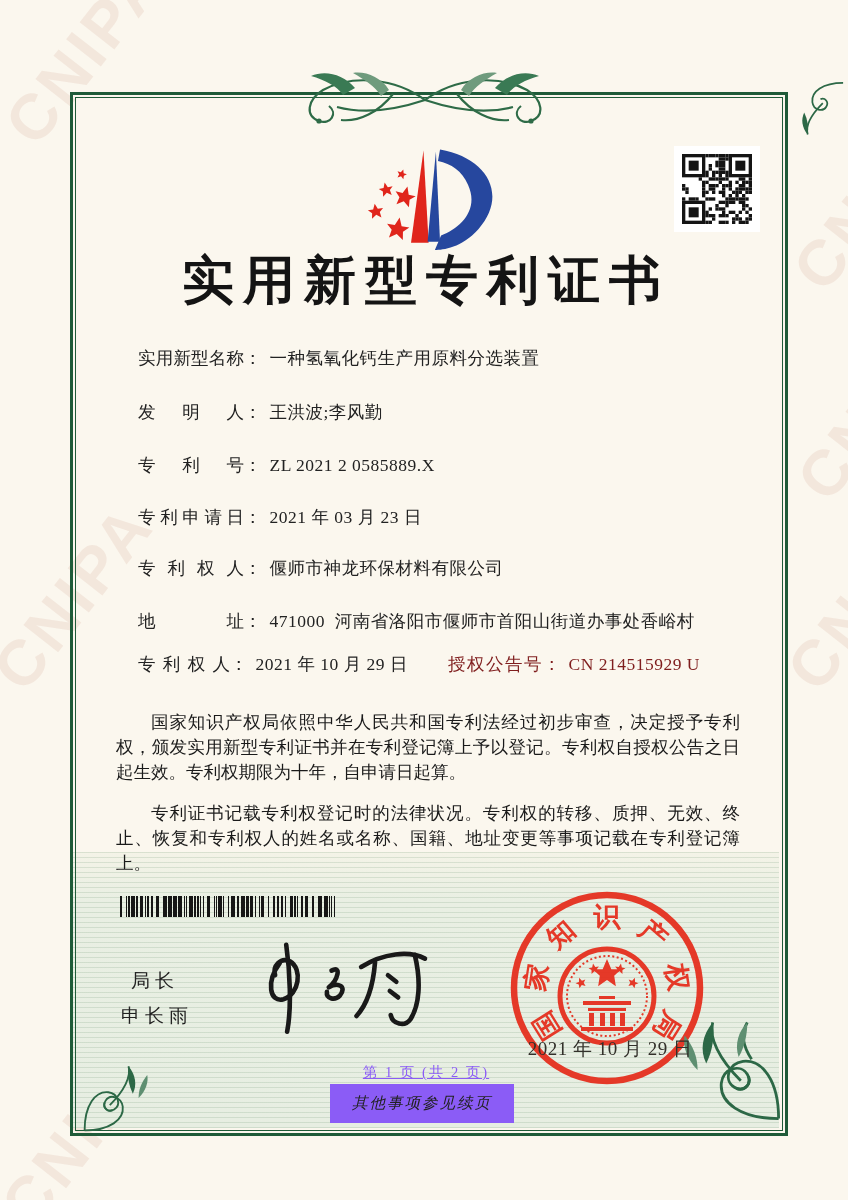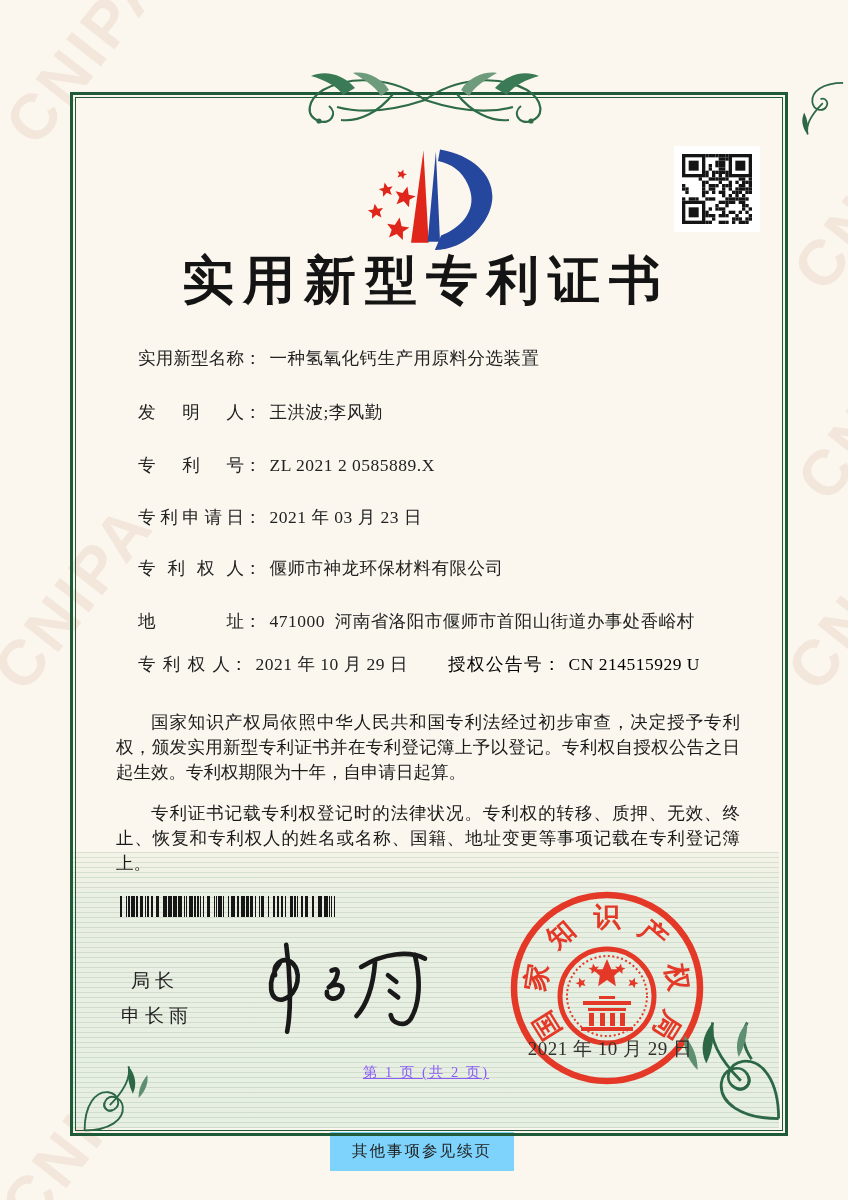--- a/index.html
+++ b/index.html
@@ -48,21 +48,21 @@
   }
   .flabel{
     display:inline-block; width:106px; text-align:justify; text-align-last:justify;margin-left:23px;
   }
   .flabel.narrow{ width:92px; }
   .fcolon{ margin-right:8px; }
   .fvalue{ white-space:pre; letter-spacing:0.5px; }
   .r0{top:346px}.r1{top:400px}.r2{top:453px}.r3{top:505px}.r4{top:556px}.r5{top:609px}.r6{top:652px}
   .grant-extra{
     position:absolute; left:448px; top:652px; z-index:3; display:flex; align-items:baseline;
-    font-size:17.5px; color:#000000;
+    font-size:17.5px; color:#7f1d1d;
   }
   .grant-extra .glabel{ letter-spacing:1.5px; }
   .body-text{
     position:absolute; left:100px; top:694px; width:656px; z-index:3;
     font-size:17.5px; line-height:25px; text-align:justify; color:#1a1a1a;
   }
   .body-text p{ margin:16px; text-indent:2em; }
   .barcode{ position:absolute; left:120px; top:896px; z-index:3; }
   .sig-title{
     position:absolute; left:121px; top:968px; z-index:3;
@@ -82,22 +82,22 @@
   }
   .seal-date{
     position:absolute; left:515px; top:1036px; width:190px; z-index:6;
     text-align:center; font-size:19px; color:#32302a; letter-spacing:0.5px; white-space:pre;
   }
   .page-num{
     position:absolute; left:70px; top:1063px; width:712px; z-index:6;
     text-align:center; font-size:14.5px; letter-spacing:2px; color:#8b5cf6; white-space:pre;text-decoration:underline;
   }
   .cont-note{
-    position:absolute; left:330px; top:1132px; z-index:3;
-    background:#7dd3fc; padding:9px 22px; font-size:15.5px; letter-spacing:2px; color:#222;
+    position:absolute; left:330px; top:1084px; z-index:3;
+    background:#8b5cf6; padding:9px 22px; font-size:15.5px; letter-spacing:2px; color:#222;font-style:italic;
   }
   .ornament{ position:absolute; z-index:6; pointer-events:none; }
   .orn-top{ left:293px; top:60px; }
   .orn-topright{ left:788px; top:80px; }
   .orn-bl{ left:76px; top:1062px; }
   .orn-br{ left:676px; top:1008px; }
 </style>
 </head>
 <body>
 

